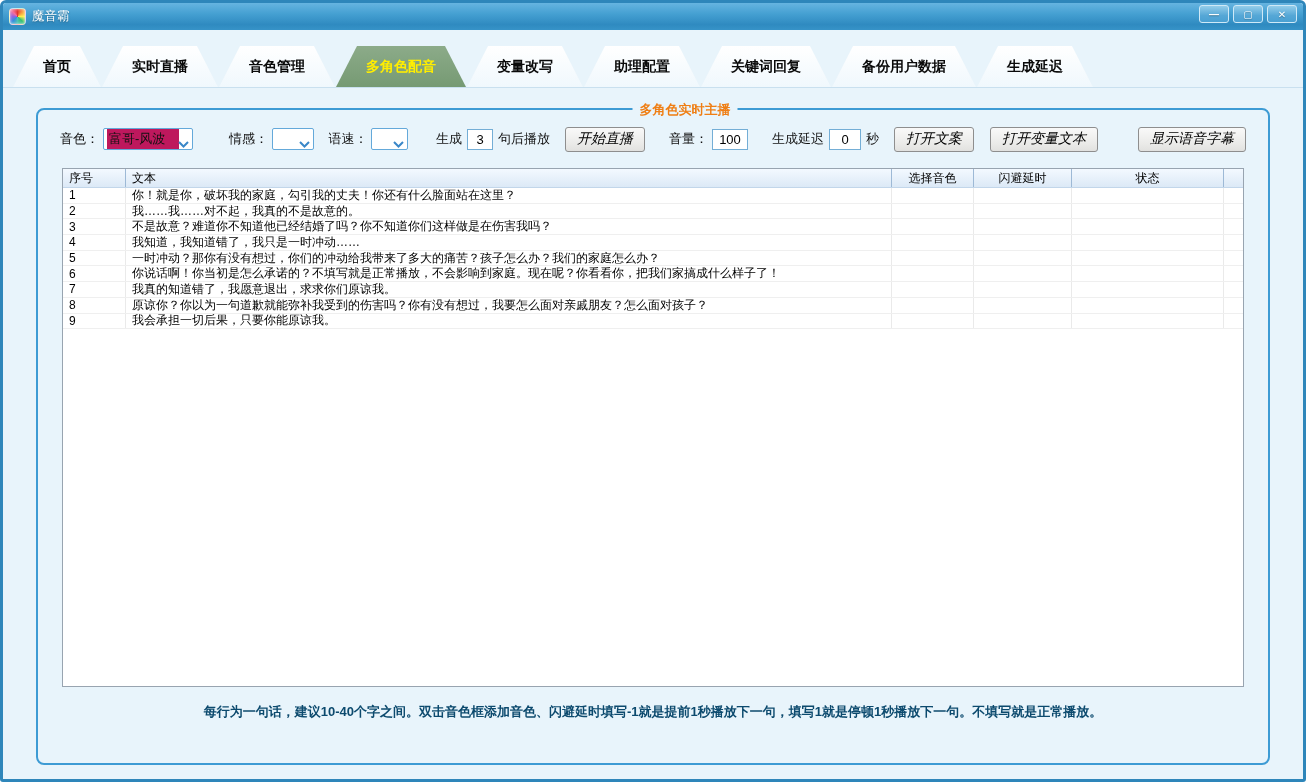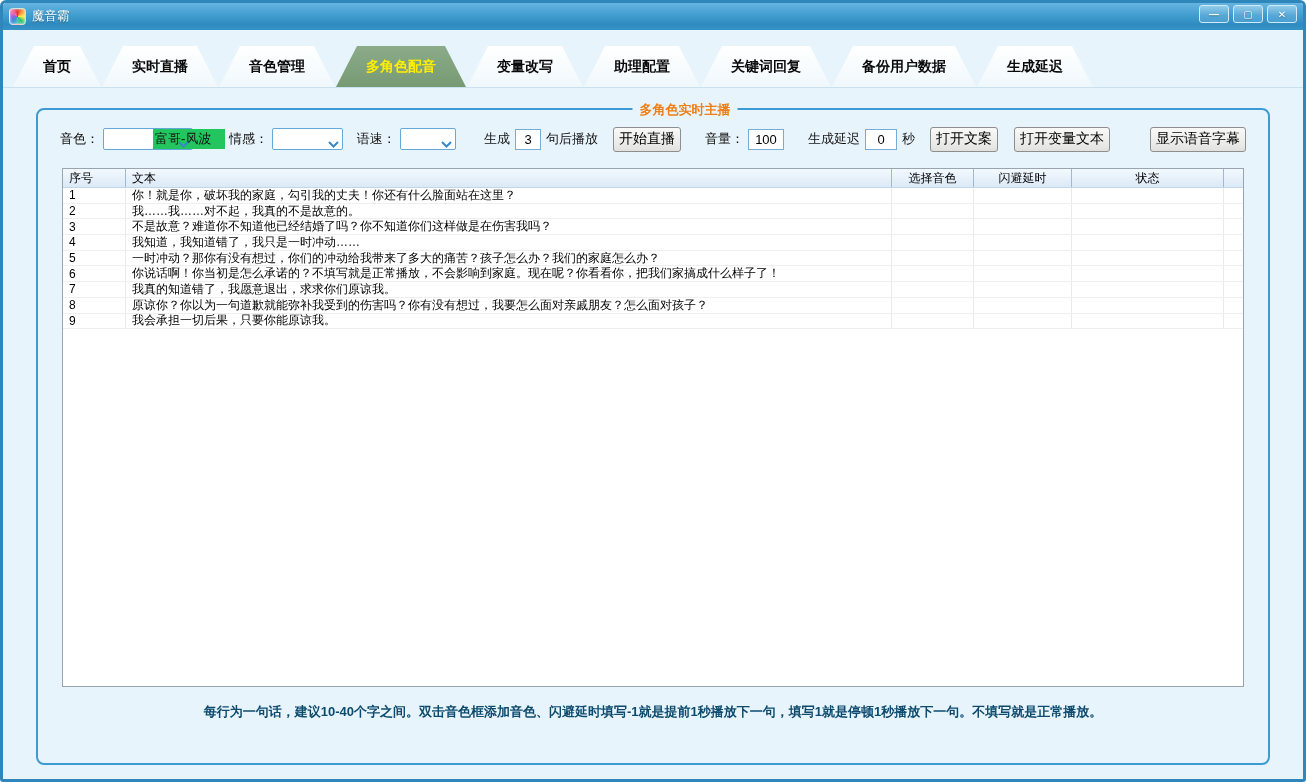--- a/index.html
+++ b/index.html
@@ -66,29 +66,29 @@
     position:absolute; top:16px; left:22px; right:22px; height:26px;
     display:flex; align-items:center; font-size:13px; color:#111; white-space:nowrap;
   }
   .lbl { font-weight:400; }
   .select {
     height:22px; background:#fff; border:1px solid #64a9da; border-radius:2px;
     display:flex; align-items:center; position:relative; padding:0 18px 0 3px; margin:0 0 0 4px;
   }
   .select .chev { position:absolute; right:3px; top:7px; }
   .select .val { font-size:13px; line-height:20px; }
-  .select .val.hl { background:#22c55e; padding:0 14px 0 2px;margin-left:46px; }
+  .select .val.hl { background:#be185d; padding:0 14px 0 2px; }
   .tbox {
     height:21px; border:1px solid #74aed6; background:#fff; text-align:center;
     font-size:13px; font-family:inherit; color:#000;
   }
   .btn {
-    height:25px; padding:0 5px; font-size:14px; color:#000; font-family:inherit;
+    height:25px; padding:0 11px; font-size:14px; color:#000; font-family:inherit;
     background:linear-gradient(180deg,#f9f9f9,#eaeae8 70%,#e1e1df);
-    border:1px solid #8e8e8e; border-radius:3px; cursor:default; white-space:nowrap;
+    border:1px solid #8e8e8e; border-radius:3px; cursor:default; white-space:nowrap;font-style:italic;
   }
   
   .sp-a{margin-right:36px;} .sp-b{margin-right:14px;} .sp-c{margin-right:28px;}
   .sp-d{margin-right:15px;} .sp-e{margin-right:24px;} .sp-f{margin-right:16px;}
   .sp-g{margin-right:40px;} .mx4{margin:0 5px;}
   
   .table {
     position:absolute; left:24px; right:24px; top:58px; bottom:76px;
     background:#fff; border:1px solid #98a4b0; overflow:hidden;
     display:flex; flex-direction:column;

